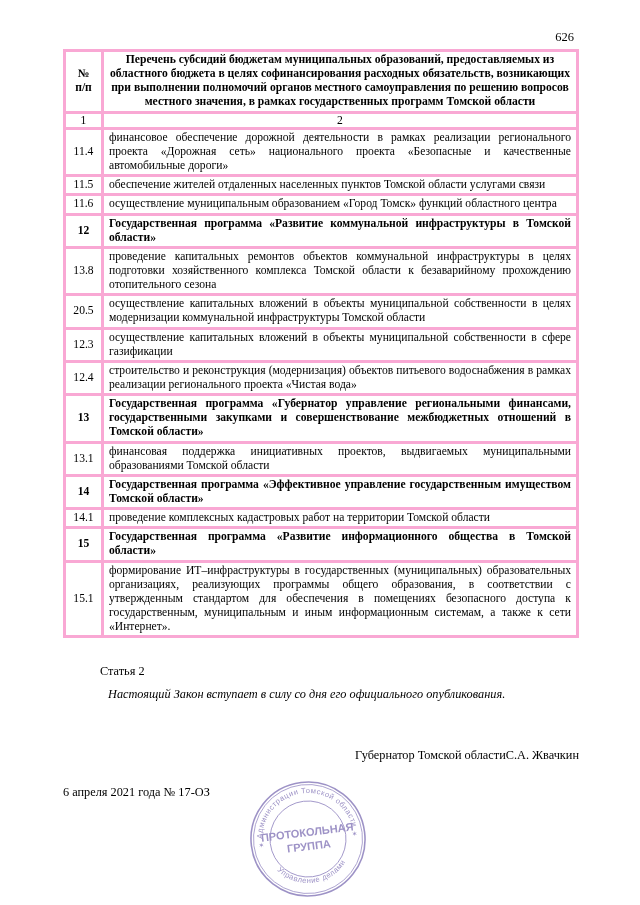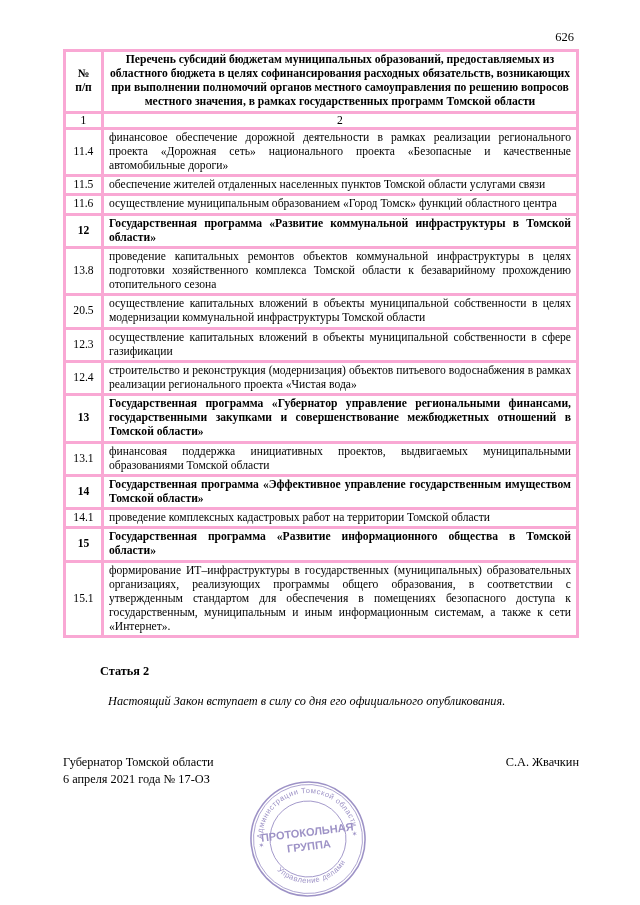--- a/index.html
+++ b/index.html
@@ -58,37 +58,36 @@
     padding: 0 5px;
     line-height: 1.15;
   }
   .bold { font-weight: bold; }
   .article-block {
     margin-top: 26px;
     margin-left: 37px;
     font-size: 12.3px;
   }
   .article-title {
-    font-weight: bold;
-    margin-bottom: 15px;
+    font-weight: normal;
+    margin-bottom: 8px;
   }
   .article-body {
     margin-left: 8px;
     font-style: italic;
   }
   .signature-block {
     margin-top: 46px;
     font-size: 12.3px;
     display: flex;
-    justify-content: space-between;
+    justify-content: flex-end;
     width: 516px;
-    gap: 44px;
   }
   .signature-date {
-    margin-top: 2px;
+    margin-top: 22px;
     font-size: 12.3px;
   }
   .stamp {
     position: absolute;
     left: 247px;
     top: 778px;
     width: 122px;
     height: 122px;
     transform: rotate(-7deg);
     opacity: 0.85;

